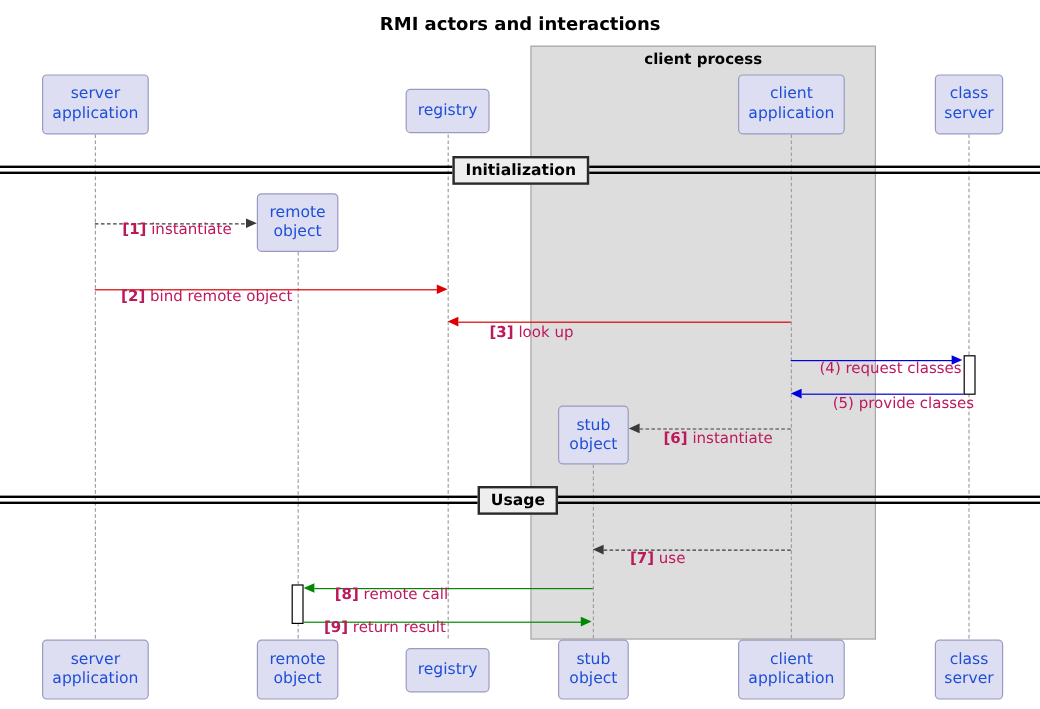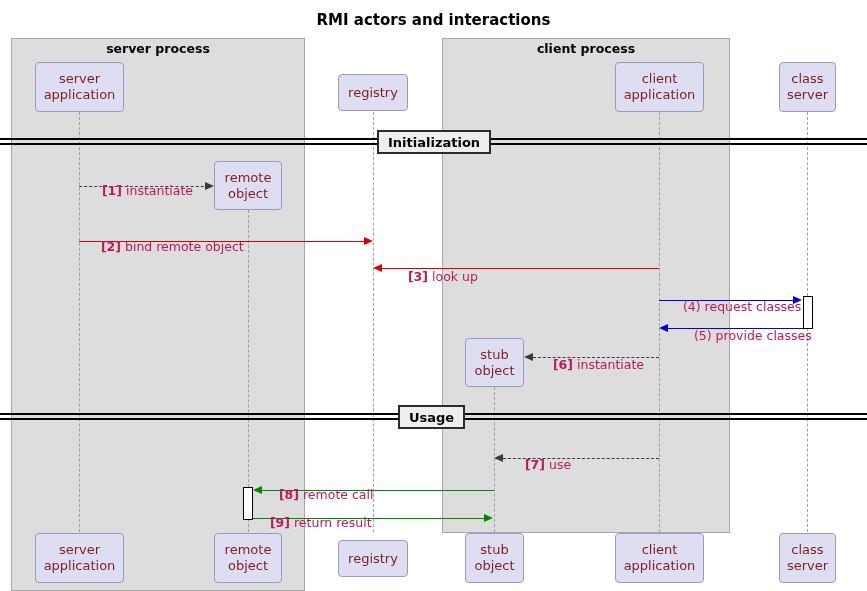--- a/index.html
+++ b/index.html
@@ -58,21 +58,21 @@
     background: #DEDEF2;
     border: 1px solid #9A9AC0;
     border-radius: 4px;
     box-sizing: border-box;
     display: flex;
     flex-direction: column;
     align-items: center;
     justify-content: center;
     font-size: 13px;
     line-height: 16px;
-    color: #7f1d1d;
+    color: #1d4ed8;
     text-align: center;
     white-space: pre;
   }
   
   .activation {
     position: absolute;
     background: #ffffff;
     border: 1px solid #000000;
     box-sizing: border-box;
   }
@@ -138,23 +138,20 @@
   }
   .msg-label b { font-weight: bold; }
 </style>
 </head>
 <body>
 
 <div id="canvas">
 
   <div class="title">RMI actors and interactions</div>
 
-  <div class="proc-box" style="left:11px; top:38px; width:294px; height:553px;">
-    <div class="proc-title">server process</div>
-  </div>
   <div class="proc-box" style="left:442px; top:38px; width:288px; height:495px;">
     <div class="proc-title">client process</div>
   </div>
 
   <div class="lifeline" style="left:79px;  top:112px; height:420px;"></div>
   <div class="lifeline" style="left:248px; top:210px; height:322px;"></div>
   <div class="lifeline" style="left:373px; top:112px; height:420px;"></div>
   <div class="lifeline" style="left:494px; top:387px; height:145px;"></div>
   <div class="lifeline" style="left:659px; top:112px; height:420px;"></div>
   <div class="lifeline" style="left:807px; top:112px; height:420px;"></div>

